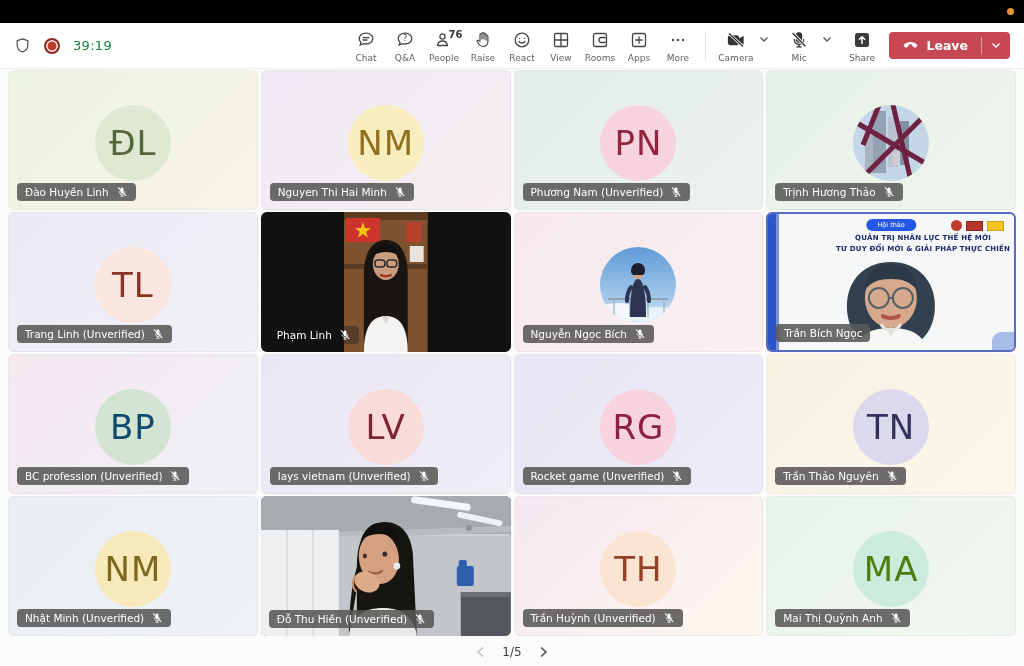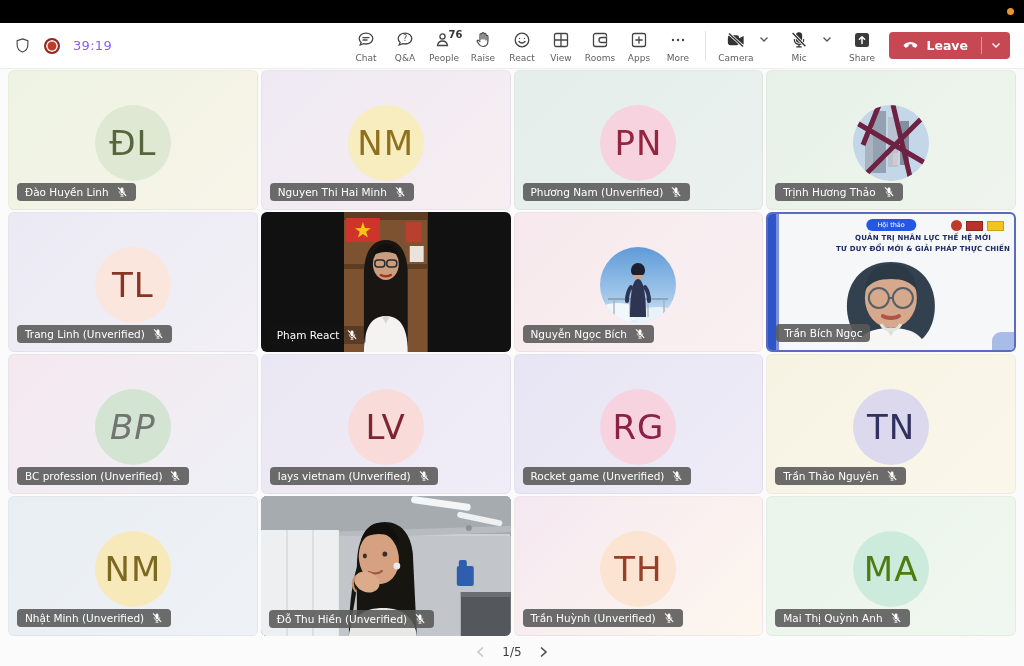--- a/index.html
+++ b/index.html
@@ -12,21 +12,21 @@
   .sysbar { height:23px; background:#000; position:relative; }
   .sys-dot { position:absolute; right:10px; top:8px; width:7px; height:7px; border-radius:50%; background:#e8962e; }
 
   
   .toolbar { height:46px; background:#fff; border-bottom:1px solid #ededed;
              display:flex; align-items:center; padding:0 14px; }
   .left-controls { display:flex; align-items:center; gap:13px; }
   .shield svg { width:17px; height:17px; display:block; }
   .rec { width:16px; height:16px; border-radius:50%; background:#c0392b;
          border:2px solid #8e2a20; box-shadow: inset 0 0 0 1.5px #fff; }
-  .timer { font-size:13px; color:#8b5cf6; letter-spacing:.3px; }
+  .timer { font-size:13px; color:#15803d; letter-spacing:.3px; }
 
   .actions { margin-left:auto; display:flex; align-items:center; }
   .tb-btn { width:39px; display:flex; flex-direction:column; align-items:center;
             gap:3px; padding:3px 0 2px; position:relative; cursor:pointer; border-radius:4px; }
   .tb-btn svg { width:20px; height:20px; display:block; }
   .tb-label { font-size:9px; color:#5f5f5f; white-space:nowrap; }
   .tb-badge { position:absolute; top:2px; left:24px; font-size:10px; font-weight:bold; color:#333; }
 
   .divider { width:1px; height:30px; background:#e4e4e4; margin:0 10px 0 8px; }
   .dev-group { display:flex; align-items:center; }
@@ -372,21 +372,21 @@
         <ellipse cx="42" cy="52" rx="13" ry="16" fill="#c99d7e"></ellipse>
         <path d="M29 44c2-8 8-12 13-12s11 4 13 12c-4-3-8-4-13-4s-9 1-13 4z" fill="#12100e"></path>
         <rect x="31" y="48" width="10" height="7" rx="3" fill="none" stroke="#2a2a2a" stroke-width="1.5"></rect>
         <rect x="43" y="48" width="10" height="7" rx="3" fill="none" stroke="#2a2a2a" stroke-width="1.5"></rect>
         <path d="M37 63c2 1.5 8 1.5 10 0" stroke="#a5341f" stroke-width="2.5" fill="none" stroke-linecap="round"></path>
         <path d="M20 140c0-28 10-36 22-36s22 8 22 36z" fill="#f4f3f1"></path>
         <path d="M38 104l4 8 4-8z" fill="#d9d6d2"></path>
       </svg>
     </div>
     <div class="name-pill on-black">
-      <span>Phạm React</span>
+      <span>Phạm Linh</span>
       <span class="micoff">
           <svg viewBox="0 0 16 16">
             <use href="#i-micoff-white"></use>
           </svg>
         </span>
     </div>
   </div>
 
   <div class="tile" style="background: linear-gradient(135deg, rgb(247, 233, 237) 0%, rgb(249, 240, 242) 100%);">
     <div class="avatar-photo">
@@ -444,21 +444,21 @@
         <path d="M112 70c2 4 6 6 10 6s8-2 10-6" stroke="#e4e4e0" stroke-width="3" fill="none"></path>
       </svg>
       <div class="slide-corner"></div>
     </div>
     <div class="name-pill">
       <span>Trần Bích Ngọc</span>
     </div>
   </div>
 
   <div class="tile" style="background: linear-gradient(135deg, rgb(245, 232, 239) 0%, rgb(238, 240, 246) 100%);">
-    <div class="avatar" style="background: rgb(211, 228, 210); color: #737373; font-style: italic;">BP</div>
+    <div class="avatar" style="background: rgb(211, 228, 210); color: #0c4a6e;">BP</div>
     <div class="name-pill">
       <span>BC profession (Unverified)</span>
       <span class="micoff">
           <svg viewBox="0 0 16 16">
             <use href="#i-micoff-white"></use>
           </svg>
         </span>
     </div>
   </div>
 

